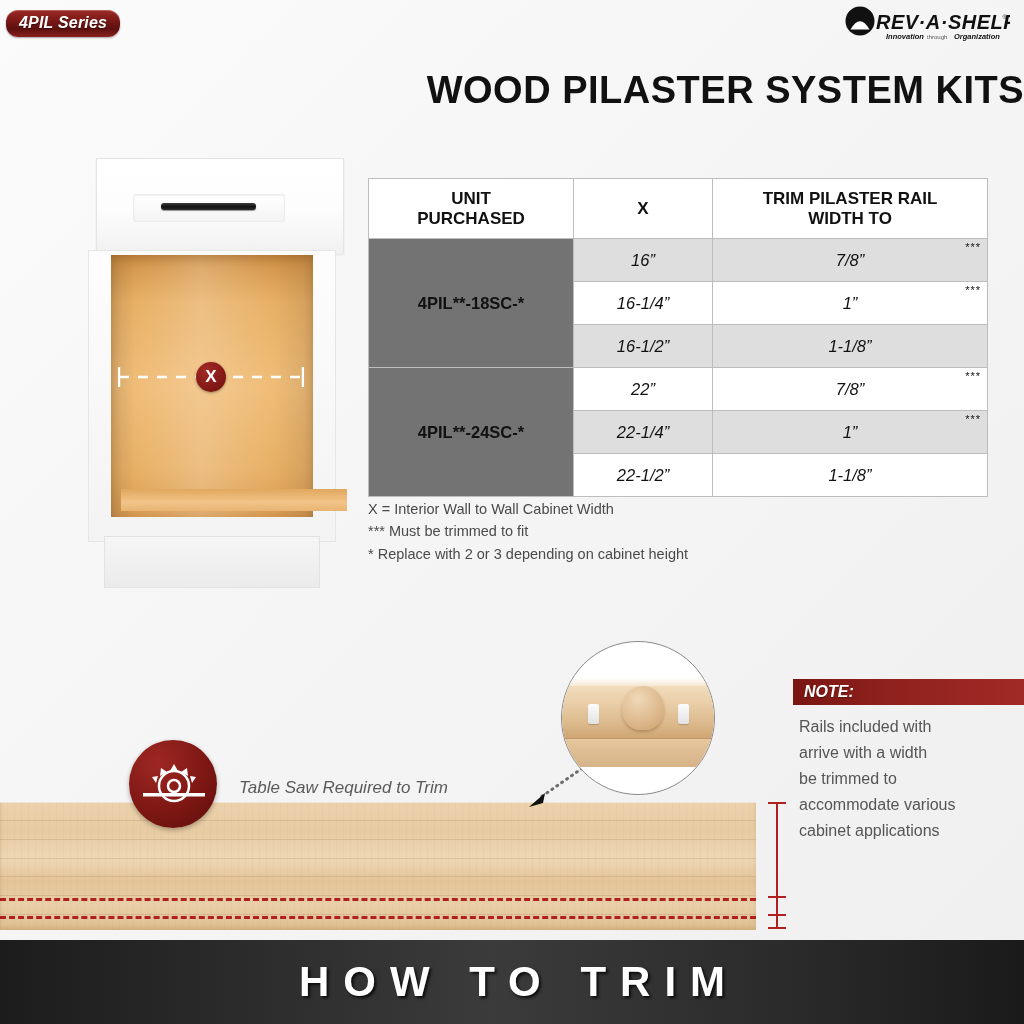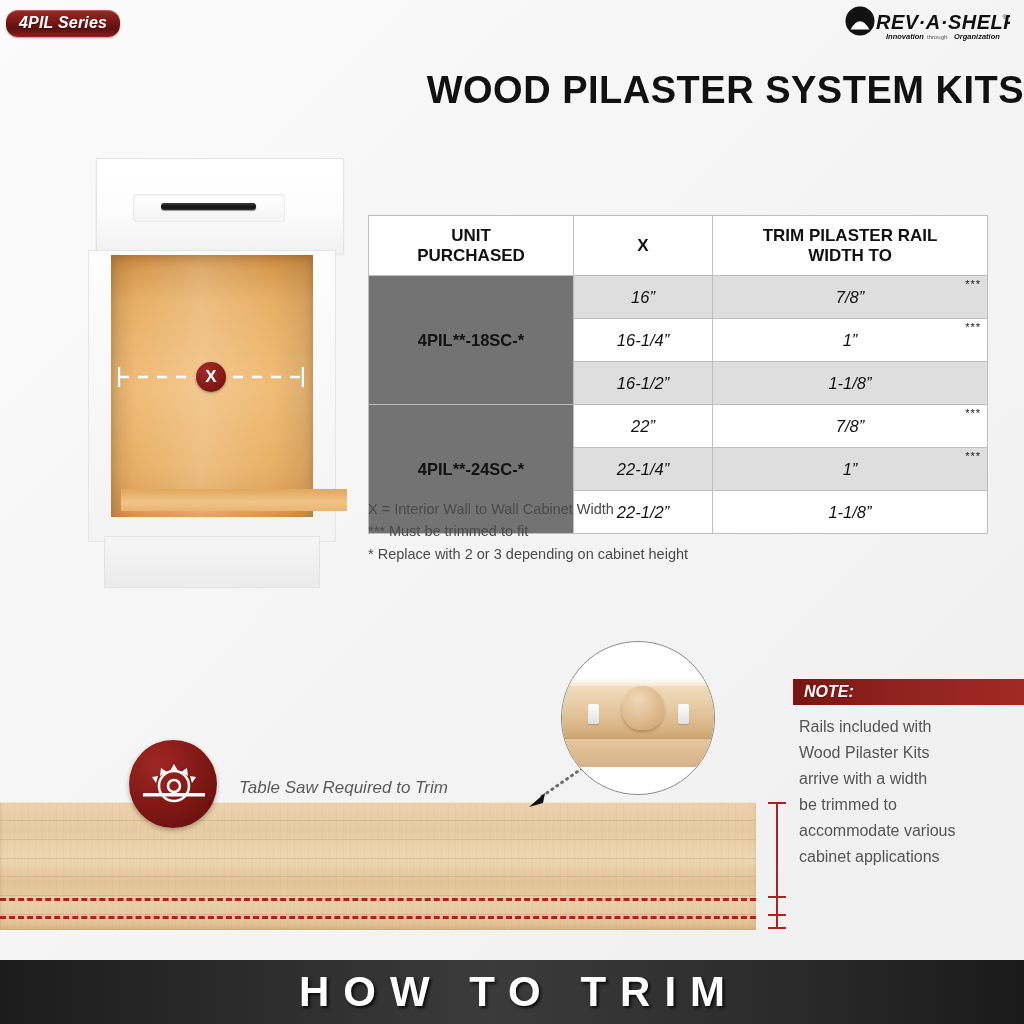--- a/index.html
+++ b/index.html
@@ -76,21 +76,21 @@
   .dim-badge{
     position:absolute;left:50%;top:50%;transform:translate(-50%,-50%);
     width:30px;height:30px;border-radius:50%;
     background:radial-gradient(circle at 35% 30%,#a32a26,#7c1512 75%);
     box-shadow:0 1px 3px rgba(0,0,0,.35);
     color:#fff;font-weight:bold;font-size:17px;
     display:flex;align-items:center;justify-content:center;
   }
 
   
-  .spec-table{position:absolute;left:368px;top:178px;width:592px;margin-top:37px;}
+  .spec-table{position:absolute;left:368px;top:178px;width:592px;}
   table{border-collapse:collapse;width:100%;table-layout:fixed;}
   th,td{border:1px solid #bdbdbd;}
   thead th{
     background:#fff;text-align:center;font-weight:bold;font-size:17px;color:#111;
     padding:10px 4px;line-height:1.15;
   }
   .col-unit{width:196px;}
   .col-x{width:130px;}
   .col-trim{width:266px;}
   td.unit{
@@ -187,21 +187,21 @@
     text-shadow:0 1px 1px rgba(0,0,0,.4);
   }
   .note-body{
     position:absolute;left:799px;top:714px;width:218px;
     font-size:16px;line-height:1.62;color:#555;
   }
   .note-body div{white-space:nowrap;}
 
   
   .banner{
-    position:absolute;left:0;bottom:0;width:1024px;height:64px;
+    position:absolute;left:0;bottom:0;width:1024px;height:84px;
     background:linear-gradient(90deg,#1c1c1c 0%,#3b3b3b 48%,#2a2a2a 78%,#1a1a1a 100%);
     display:flex;align-items:center;justify-content:center;
   }
   .banner span{
     color:#fff;font-weight:bold;font-size:42px;letter-spacing:14px;
     text-shadow:2px 2px 3px rgba(0,0,0,.8);
     padding-left:14px;
   }
 </style>
 </head>
@@ -368,21 +368,20 @@
     <div class="dc-peg" style="left:26px"></div>
     <div class="dc-peg" style="left:116px"></div>
     <div class="dc-rail-bottom"></div>
   </div>
 
   <div class="note-header">
     <span>NOTE:</span>
   </div>
   <div class="note-body">
     <div>Rails included with</div>
-    <div>Wood Pilaster Kits</div>
     <div>arrive with a width</div>
     <div>be trimmed to</div>
     <div>accommodate various</div>
     <div>cabinet applications</div>
   </div>
 
   <div class="banner">
     <span>HOW TO TRIM</span>
   </div>
 

